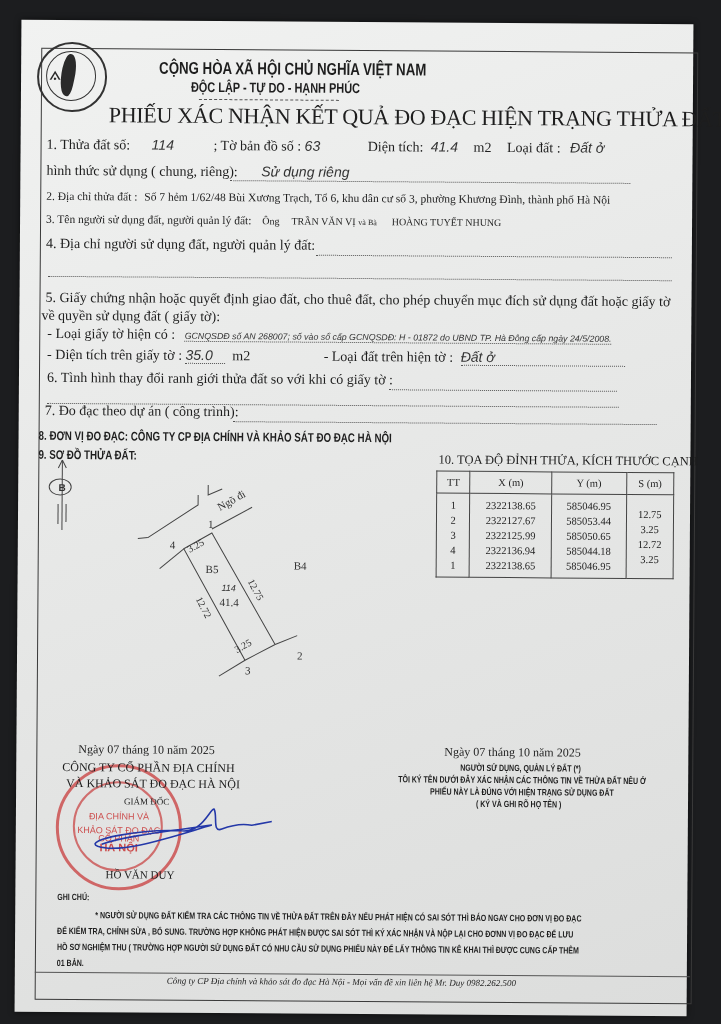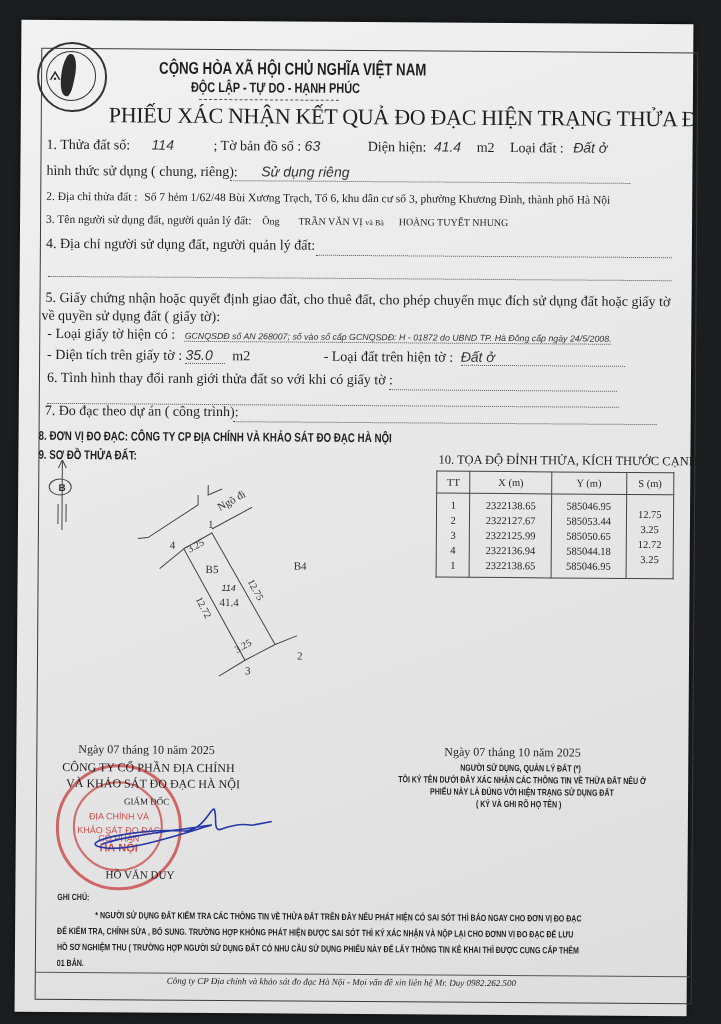--- a/index.html
+++ b/index.html
@@ -52,41 +52,41 @@
   <div class="abs sans-bold" style="left:138px;top:38px;font-size:17px;">CỘNG HÒA XÃ HỘI CHỦ NGHĨA VIỆT NAM</div>
   <div class="abs sans-bold" style="left:170px;top:58px;font-size:14px;">ĐỘC LẬP - TỰ DO - HẠNH PHÚC</div>
   <div class="abs" style="left:178px;top:78px;width:140px;border-bottom:1px dashed #555;"></div>
   <div class="abs" style="left:88px;top:82px;font-size:22px;letter-spacing:-0.3px;">PHIẾU XÁC NHẬN KẾT QUẢ ĐO ĐẠC HIỆN TRẠNG THỬA ĐẤT</div>
 
   <div class="abs" style="left:26px;top:116px;font-size:14px;">
     <span>1. Thửa đất số:</span>
     <span class="hand" style="margin-left:18px;">114</span>
     <span style="margin-left:36px;">; Tờ bản đồ số :</span>
     <span class="hand">63</span>
-    <span style="margin-left:44px;">Diện hiện:</span>
+    <span style="margin-left:44px;">Diện tích:</span>
     <span class="hand" style="margin-left:4px;">41.4</span>
     <span style="margin-left:12px;">m2</span>
     <span style="margin-left:12px;">Loại đất :</span>
     <span class="hand" style="margin-left:6px;">Đất ở</span>
   </div>
   <div class="abs" style="left:26px;top:142px;font-size:14px;">
     <span>hình thức sử dụng ( chung, riêng):</span>
     <span class="hand" style="margin-left:20px;">Sử dụng riêng</span>
   </div>
   <div class="line-dots" style="left:210px;top:158px;width:400px;"></div>
 
   <div class="abs" style="left:26px;top:170px;font-size:11.5px;">
     <span>2. Địa chỉ thửa đất :</span>
     <span style="margin-left:4px;">Số 7 hẻm 1/62/48  Bùi Xương Trạch, Tổ 6, khu dân cư số 3, phường Khương Đình, thành phố Hà Nội</span>
   </div>
 
   <div class="abs" style="left:26px;top:193px;font-size:11.5px;">
     <span>3. Tên người sử dụng đất, người quản lý đất:</span>
     <span style="margin-left:8px;font-size:10px;">Ông</span>
-    <span style="margin-left:16px;font-size:10px;">TRẦN VĂN VỊ</span>
+    <span style="margin-left:9px;font-size:10px;">TRẦN VĂN VỊ</span>
     <span style="margin-left:0;font-size:8px;">và Bà</span>
     <span style="margin-left:12px;font-size:10px;">HOÀNG TUYẾT NHUNG</span>
   </div>
 
   <div class="abs" style="left:26px;top:216px;font-size:14px;">
     <span>4. Địa chỉ người sử dụng đất, người quản lý đất:</span>
   </div>
   <div class="line-dots" style="left:296px;top:232px;width:356px;"></div>
   <div class="line-dots" style="left:28px;top:255px;width:624px;"></div>
 

